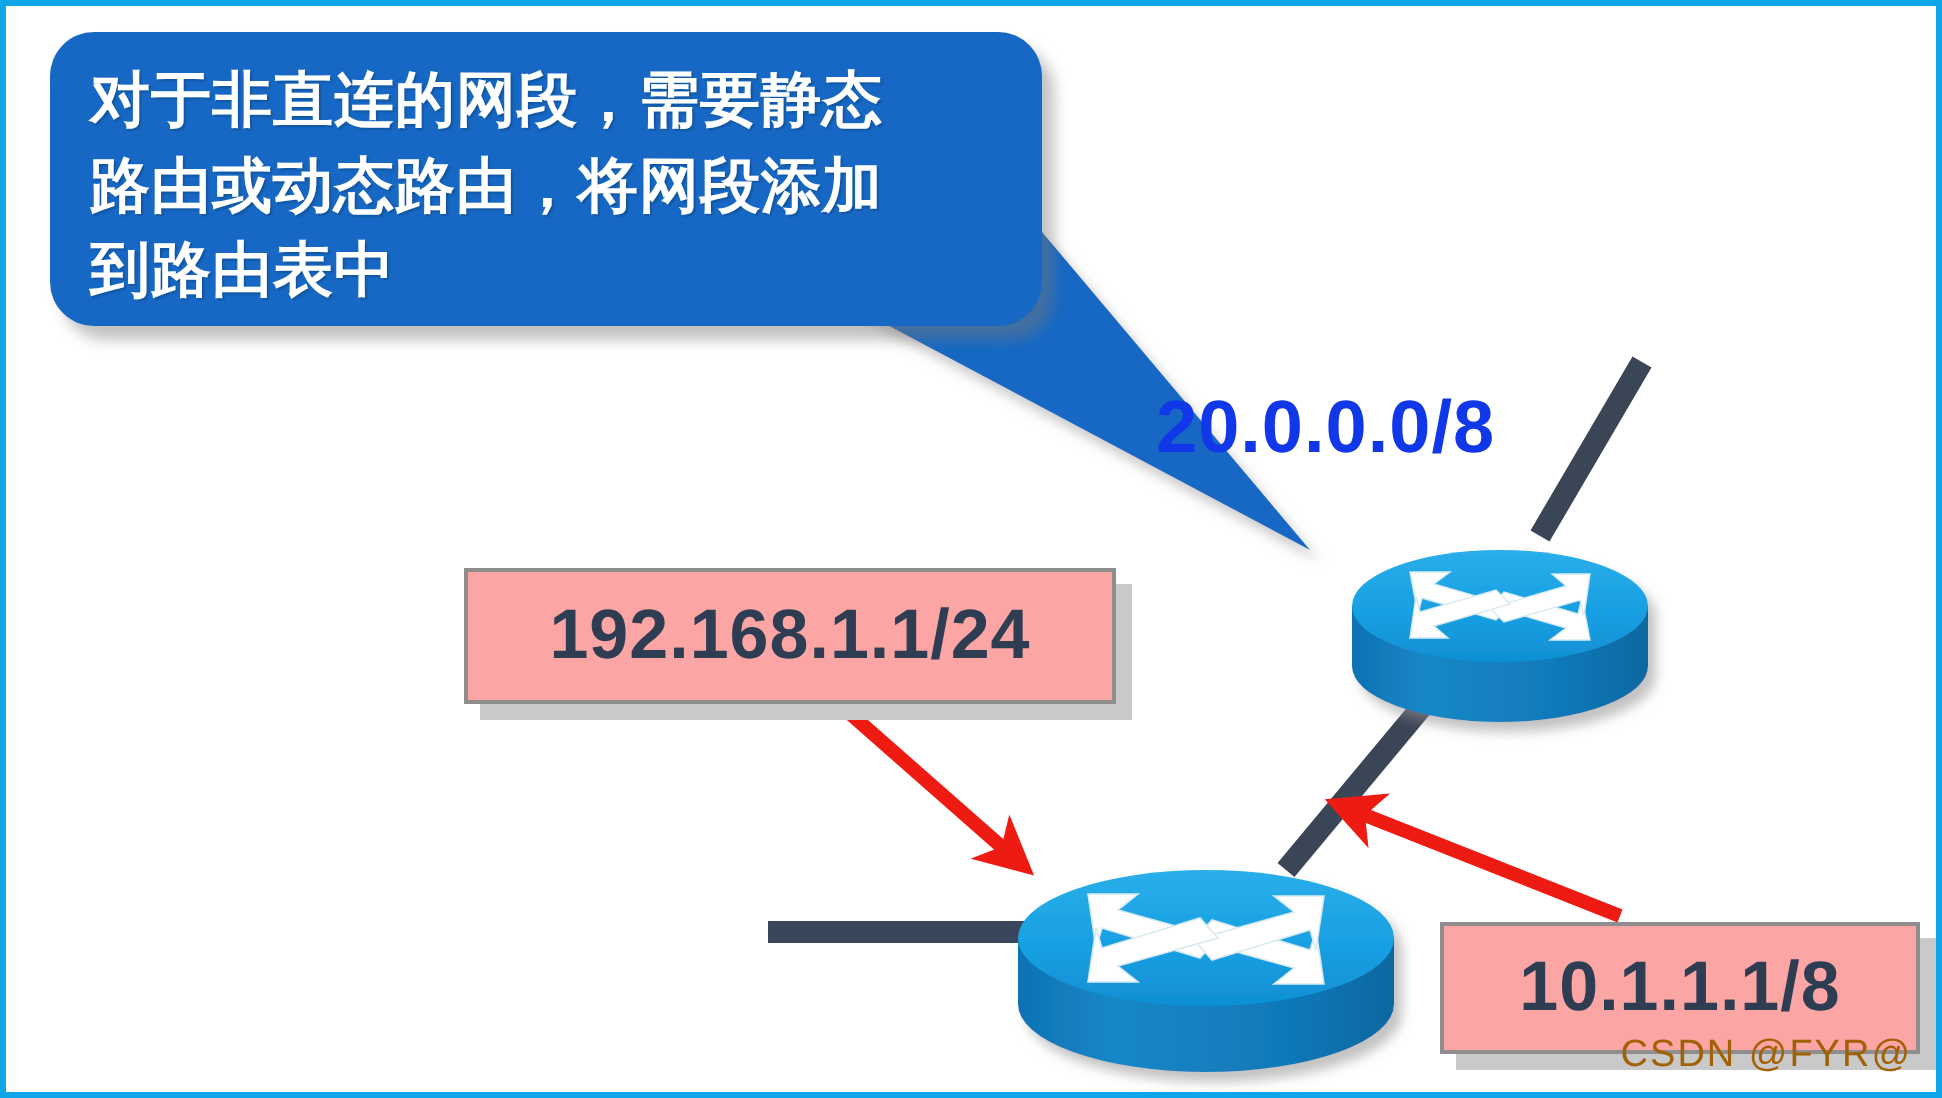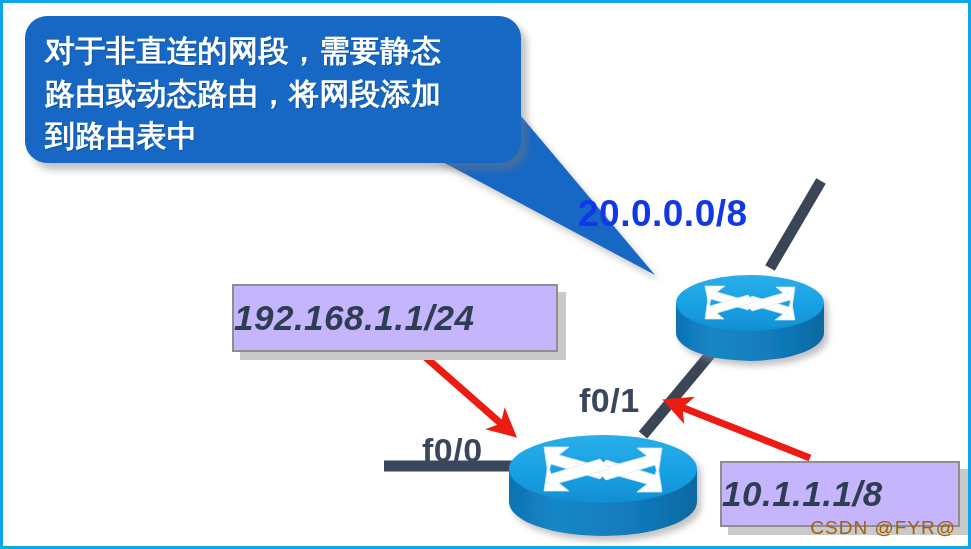--- a/index.html
+++ b/index.html
@@ -46,27 +46,27 @@
     font-weight: bold;
     line-height: 1.42;
     letter-spacing: 0.5px;
     white-space: pre-wrap;
     text-shadow: 1px 1px 1px rgba(0,0,0,0.18);
   }
 
   
   .info-box {
     position: absolute;
-    background: #c4b5fd;
+    background: #fca5a5;
     border: 2px solid #8e8e8e;
     box-shadow: 8px 8px 0 0 #c9c9c9;
     display: flex;
     align-items: center;
+    justify-content: center;
     z-index: 7;
-    font-style: italic;
   }
   .info-box span {
     color: #2e3d52;
     font-weight: bold;
     font-size: 35px;
     letter-spacing: 0.5px;
     white-space: nowrap;
   }
   #box-192 {
     left: 229px;
@@ -203,23 +203,21 @@
   </svg>
 
   <div class="callout">
     <div class="callout-text">对于非直连的网段，需要静态
 路由或动态路由，将网段添加
 到路由表中</div>
   </div>
 
   <div class="net-label" id="label-20">20.0.0.0/8</div>
 
-  <div class="iface-label" id="label-f00">f0/0</div>
-
-  <div class="iface-label" id="label-f01">f0/1</div>
+
 
   <div class="info-box" id="box-192">
     <span>192.168.1.1/24</span>
   </div>
 
   <div class="info-box" id="box-10">
     <span>10.1.1.1/8</span>
   </div>
 
   <div class="watermark">CSDN @FYR@</div>

